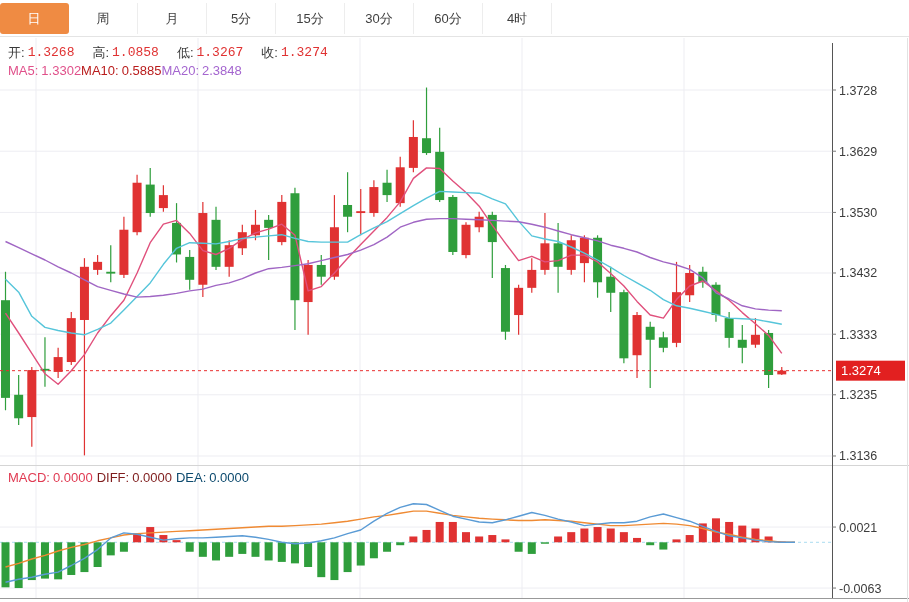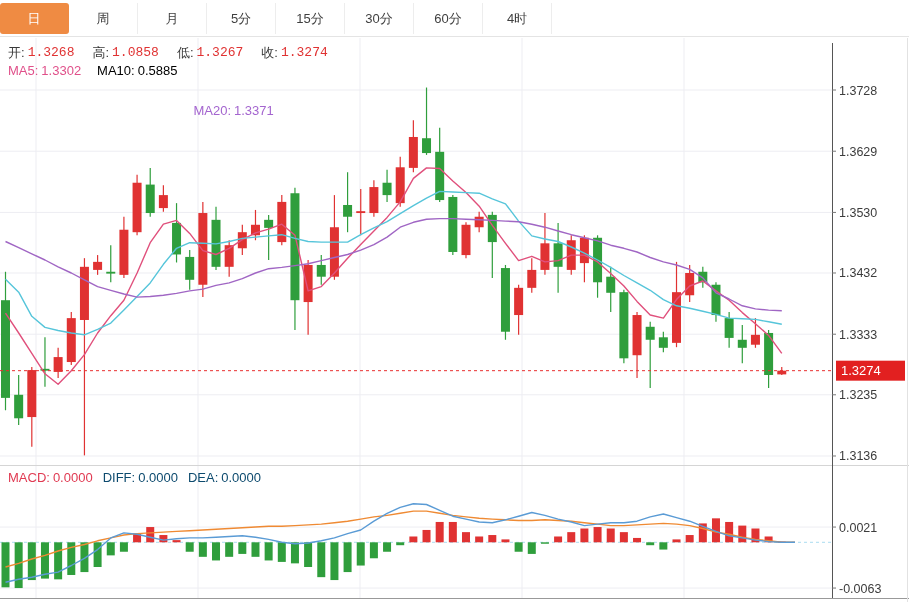--- a/index.html
+++ b/index.html
@@ -7,30 +7,30 @@
        font-family:"Liberation Sans","DejaVu Sans",sans-serif;}
   #tabbar{position:absolute;left:0;top:0;width:909px;height:37px;display:flex;
           background:#fff;border-bottom:1px solid #e4e4e4;box-sizing:border-box;}
   .tab{width:69px;height:31px;margin:3px 0;line-height:31px;text-align:center;
        font-size:13px;color:#3f3f3f;border-right:1px solid #ededed;cursor:pointer;
        box-sizing:border-box;flex:none;}
   .tab.active{background:#ef8b43;color:#fff;border-radius:3px;border-right-color:transparent;}
   #chart{position:absolute;left:0;top:37px;width:825px;height:565px;}
   .infobar{position:absolute;display:flex;font-size:13px;line-height:15px;z-index:5;}
   #quotebar{left:8px;top:45px;gap:18px;}
-  #mabar{left:8px;top:63px;gap:16px;}
-  #macdbar{left:8px;top:470px;gap:10px;}
+  #mabar{left:8px;top:63px;}
+  #macdbar{left:8px;top:470px;gap:4px;}
   .pair{display:flex;gap:3px;white-space:nowrap;}
   .lbl{color:#3a3a3a;}
   .val-red{color:#e03232;font-family:Liberation Mono, monospace;}
   .v-ma5{color:#e0508a;}
-  .v-ma10{color:#000000;text-align:center;}
-  .v-ma20{color:#a465cf;margin-top:40px;}
+  .v-ma10{color:#b91c1c;text-align:center;}
+  .v-ma20{color:#a465cf;}
   .v-macd{color:#e03a52;}
-  .v-diff{color:#0c4a6e;}
+  .v-diff{color:#7f1d1d;}
   .v-dea{color:#0c4a6e;}
 </style>
 </head>
 <body>
 
 <div id="app">
   <div id="tabbar">
       <div class="tab active">日</div>
       <div class="tab">周</div>
       <div class="tab">月</div>
@@ -307,21 +307,21 @@
     <span class="pair">
       <span class="v-ma5">MA5:</span>
       <span class="v-ma5">1.3302</span>
     </span>
     <span class="pair">
       <span class="v-ma10">MA10:</span>
       <span class="v-ma10">0.5885</span>
     </span>
     <span class="pair">
       <span class="v-ma20">MA20:</span>
-      <span class="v-ma20">1.3371</span>
+      <span class="v-ma20">2.3848</span>
     </span>
   </div>
 
   <div id="macdbar" class="infobar">
     <span class="pair">
       <span class="v-macd">MACD:</span>
       <span class="v-macd">0.0000</span>
     </span>
     <span class="pair">
       <span class="v-diff">DIFF:</span>

